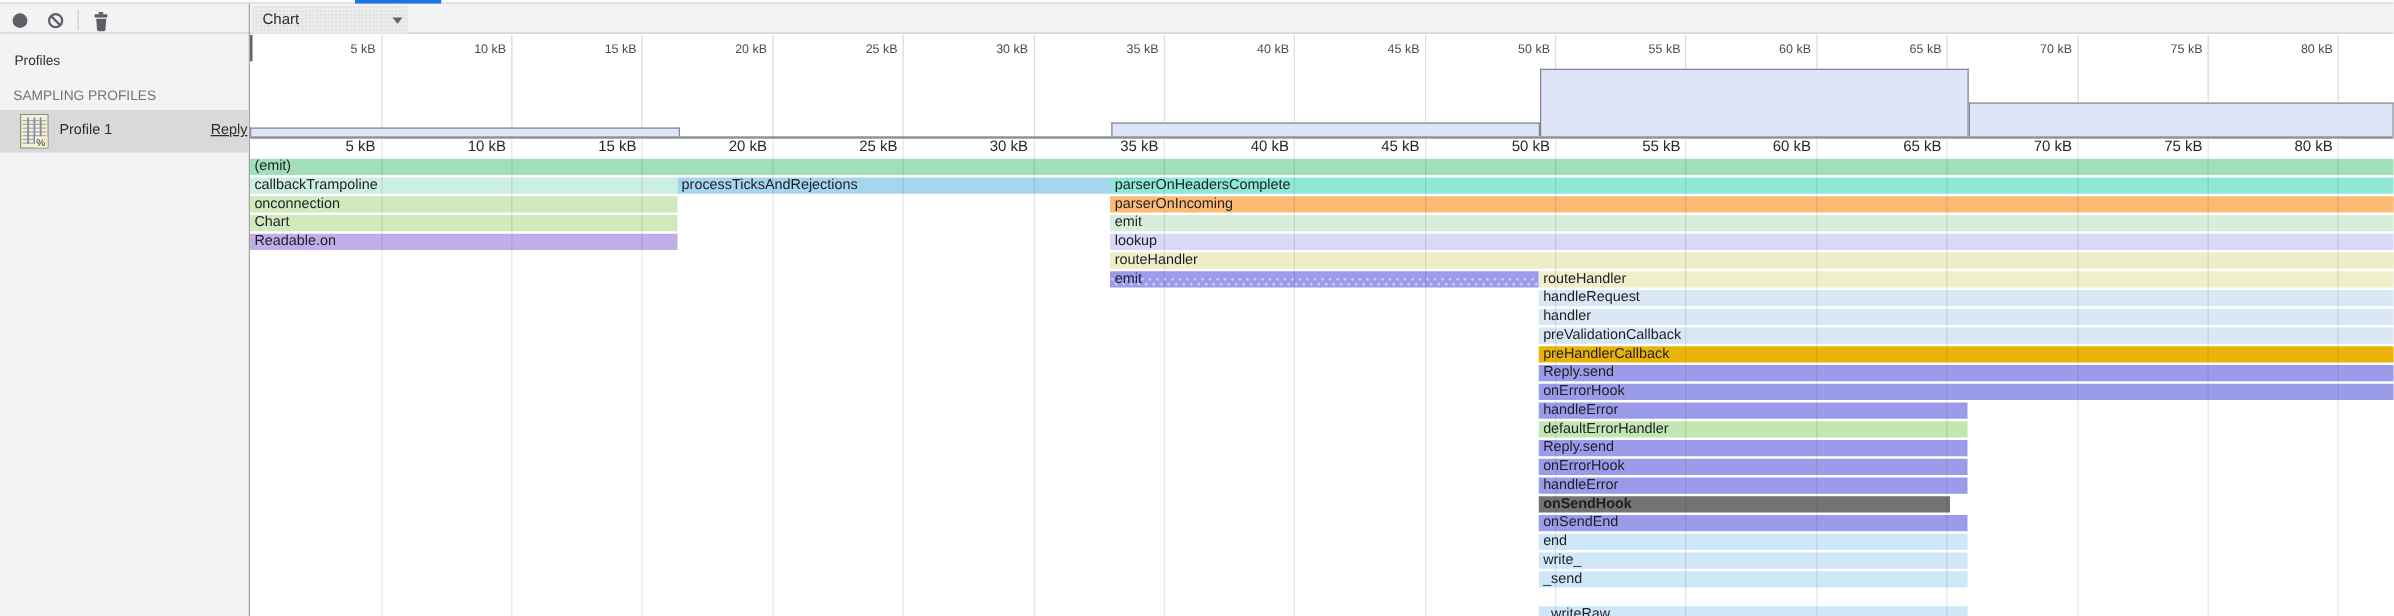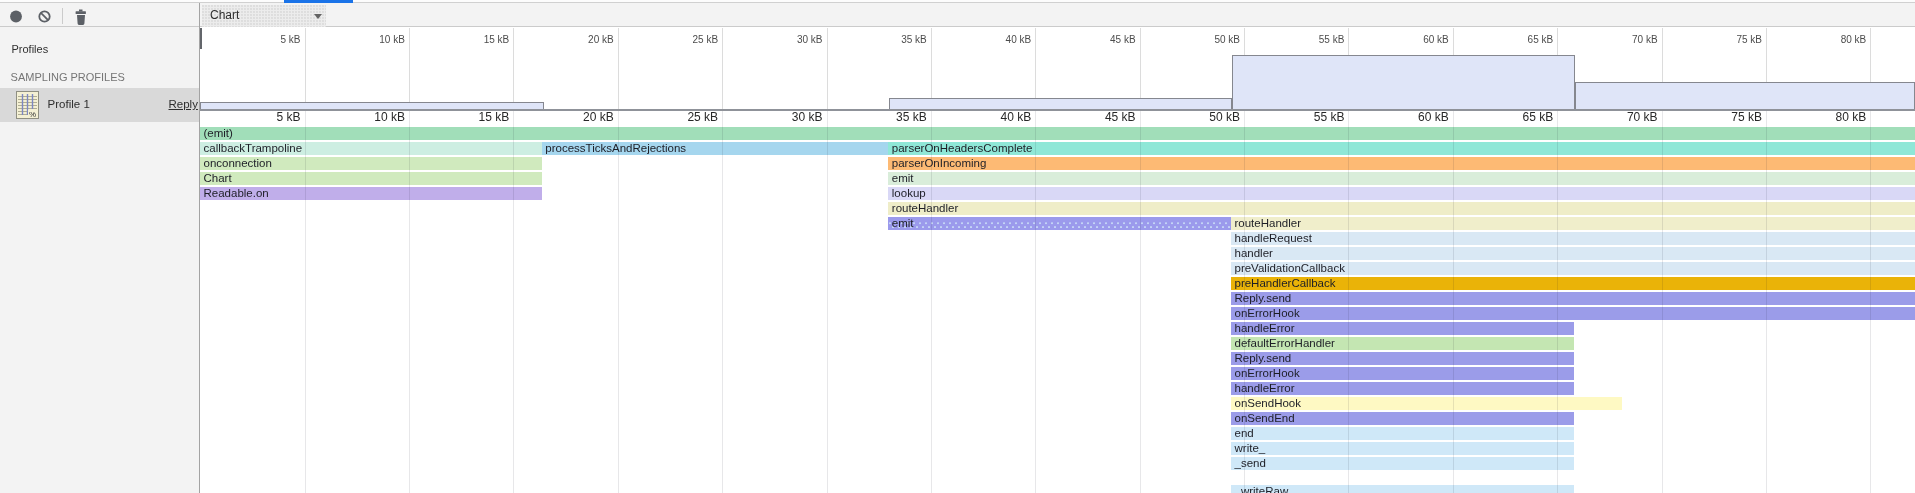--- a/index.html
+++ b/index.html
@@ -125,21 +125,21 @@
 <div class="bar" style="left:1231.0px;top:247.0px;width:684.0px;background-color:#d9e8f4;">handler</div>
 <div class="bar" style="left:1231.0px;top:262.0px;width:684.0px;background-color:#d9e8f4;">preValidationCallback</div>
 <div class="bar" style="left:1231.0px;top:277.0px;width:684.0px;background-color:#eab308;">preHandlerCallback</div>
 <div class="bar" style="left:1231.0px;top:292.0px;width:684.0px;background-color:#9b9ce9;">Reply.send</div>
 <div class="bar" style="left:1231.0px;top:307.0px;width:684.0px;background-color:#9b9ce9;">onErrorHook</div>
 <div class="bar" style="left:1231.0px;top:322.0px;width:343.0px;background-color:#9b9ce9;">handleError</div>
 <div class="bar" style="left:1231.0px;top:337.0px;width:343.0px;background-color:#c4e6b2;">defaultErrorHandler</div>
 <div class="bar" style="left:1231.0px;top:352.0px;width:343.0px;background-color:#9b9ce9;">Reply.send</div>
 <div class="bar" style="left:1231.0px;top:367.0px;width:343.0px;background-color:#9b9ce9;">onErrorHook</div>
 <div class="bar" style="left:1231.0px;top:382.0px;width:343.0px;background-color:#9b9ce9;">handleError</div>
-<div class="bar" style="left:1231.0px;top:397.0px;width:391px;background-color:#fef9c3;">onSendHook</div>
+<div class="bar" style="left:1231.0px;top:397.0px;width:329px;background-color:#737373;font-weight:bold;">onSendHook</div>
 <div class="bar" style="left:1231.0px;top:412.0px;width:343.0px;background-color:#9b9ce9;">onSendEnd</div>
 <div class="bar" style="left:1231.0px;top:427.0px;width:343.0px;background-color:#cfe8f8;">end</div>
 <div class="bar" style="left:1231.0px;top:442.0px;width:343.0px;background-color:#cfe8f8;">write_</div>
 <div class="bar" style="left:1231.0px;top:457.0px;width:343.0px;background-color:#cfe8f8;">_send</div>
 <div class="bar" style="left:1231.0px;top:472.0px;width:343.0px;background-color:#cfe8f8;margin-top:13px;">_writeRaw</div>
 <div class="glf" style="left:304.5px;top:111px;height:382px"></div>
 <div class="glf" style="left:408.9px;top:111px;height:382px"></div>
 <div class="glf" style="left:513.3px;top:111px;height:382px"></div>
 <div class="glf" style="left:617.7px;top:111px;height:382px"></div>
 <div class="glf" style="left:722.1px;top:111px;height:382px"></div>

